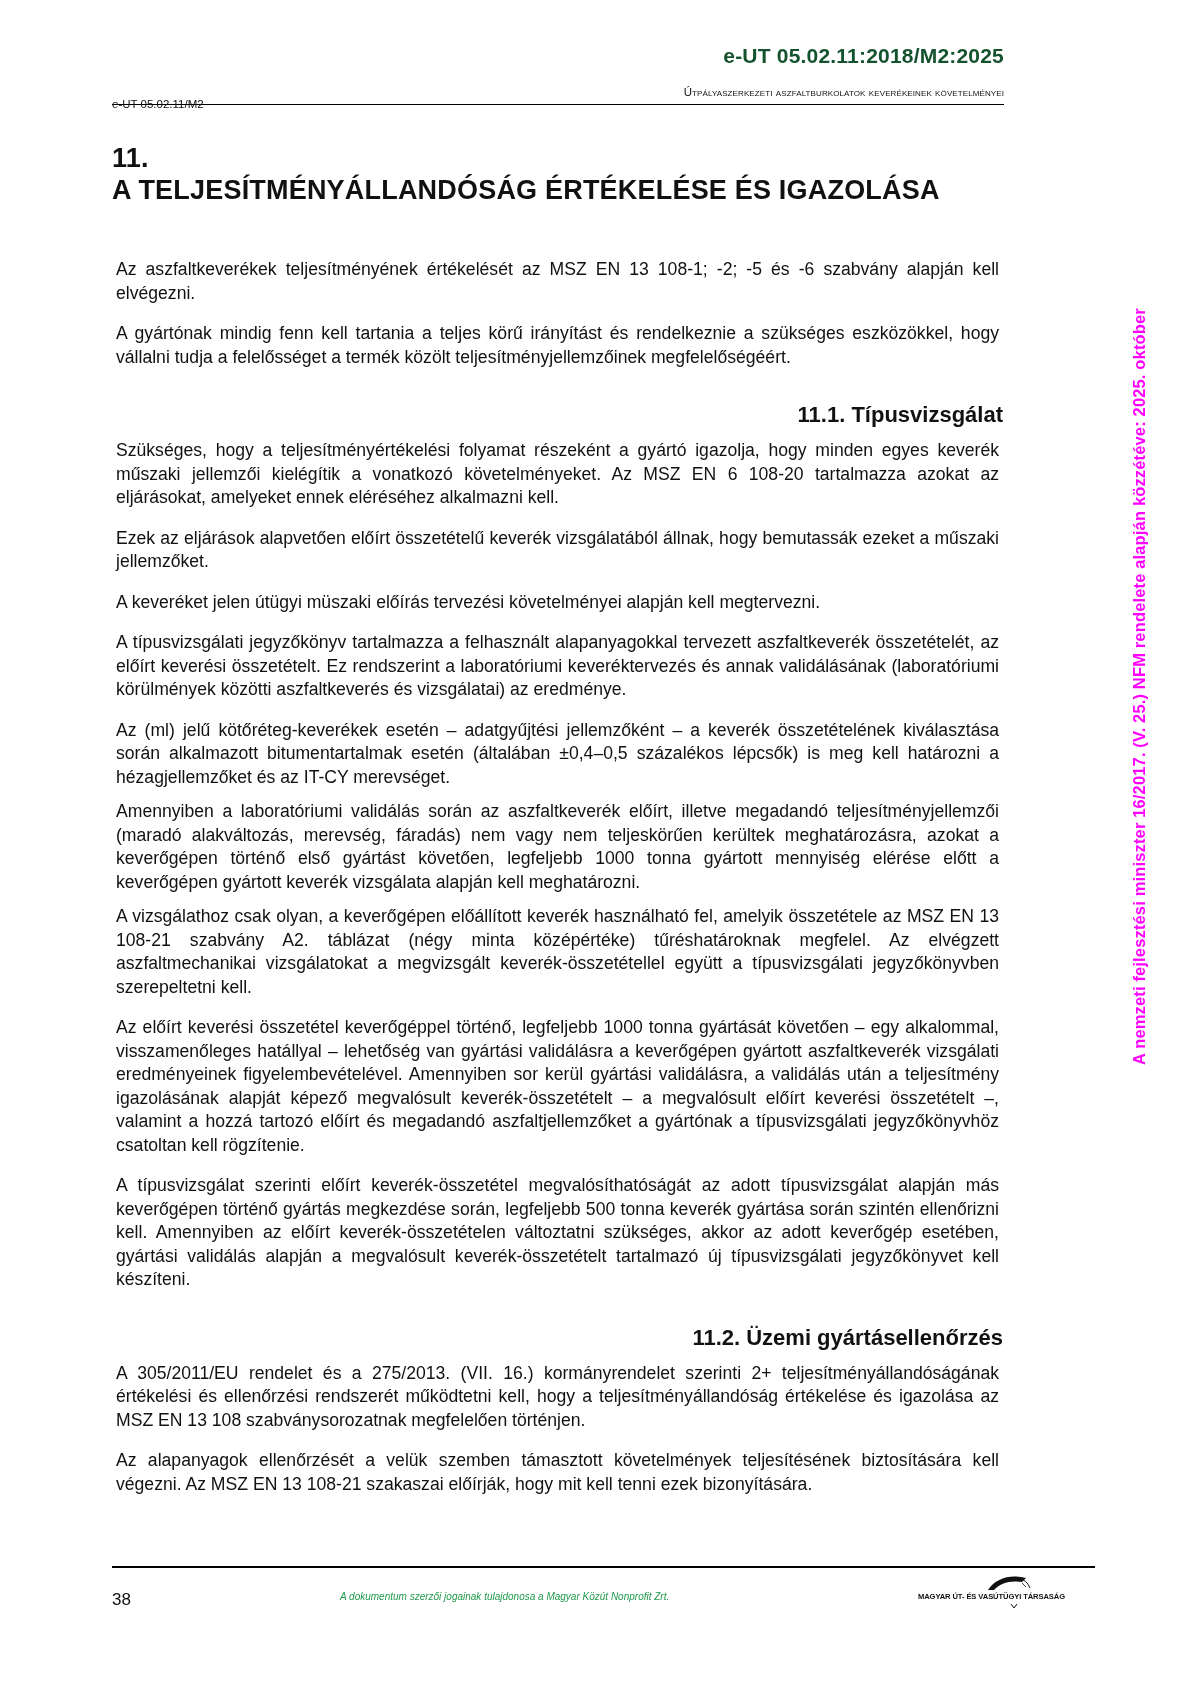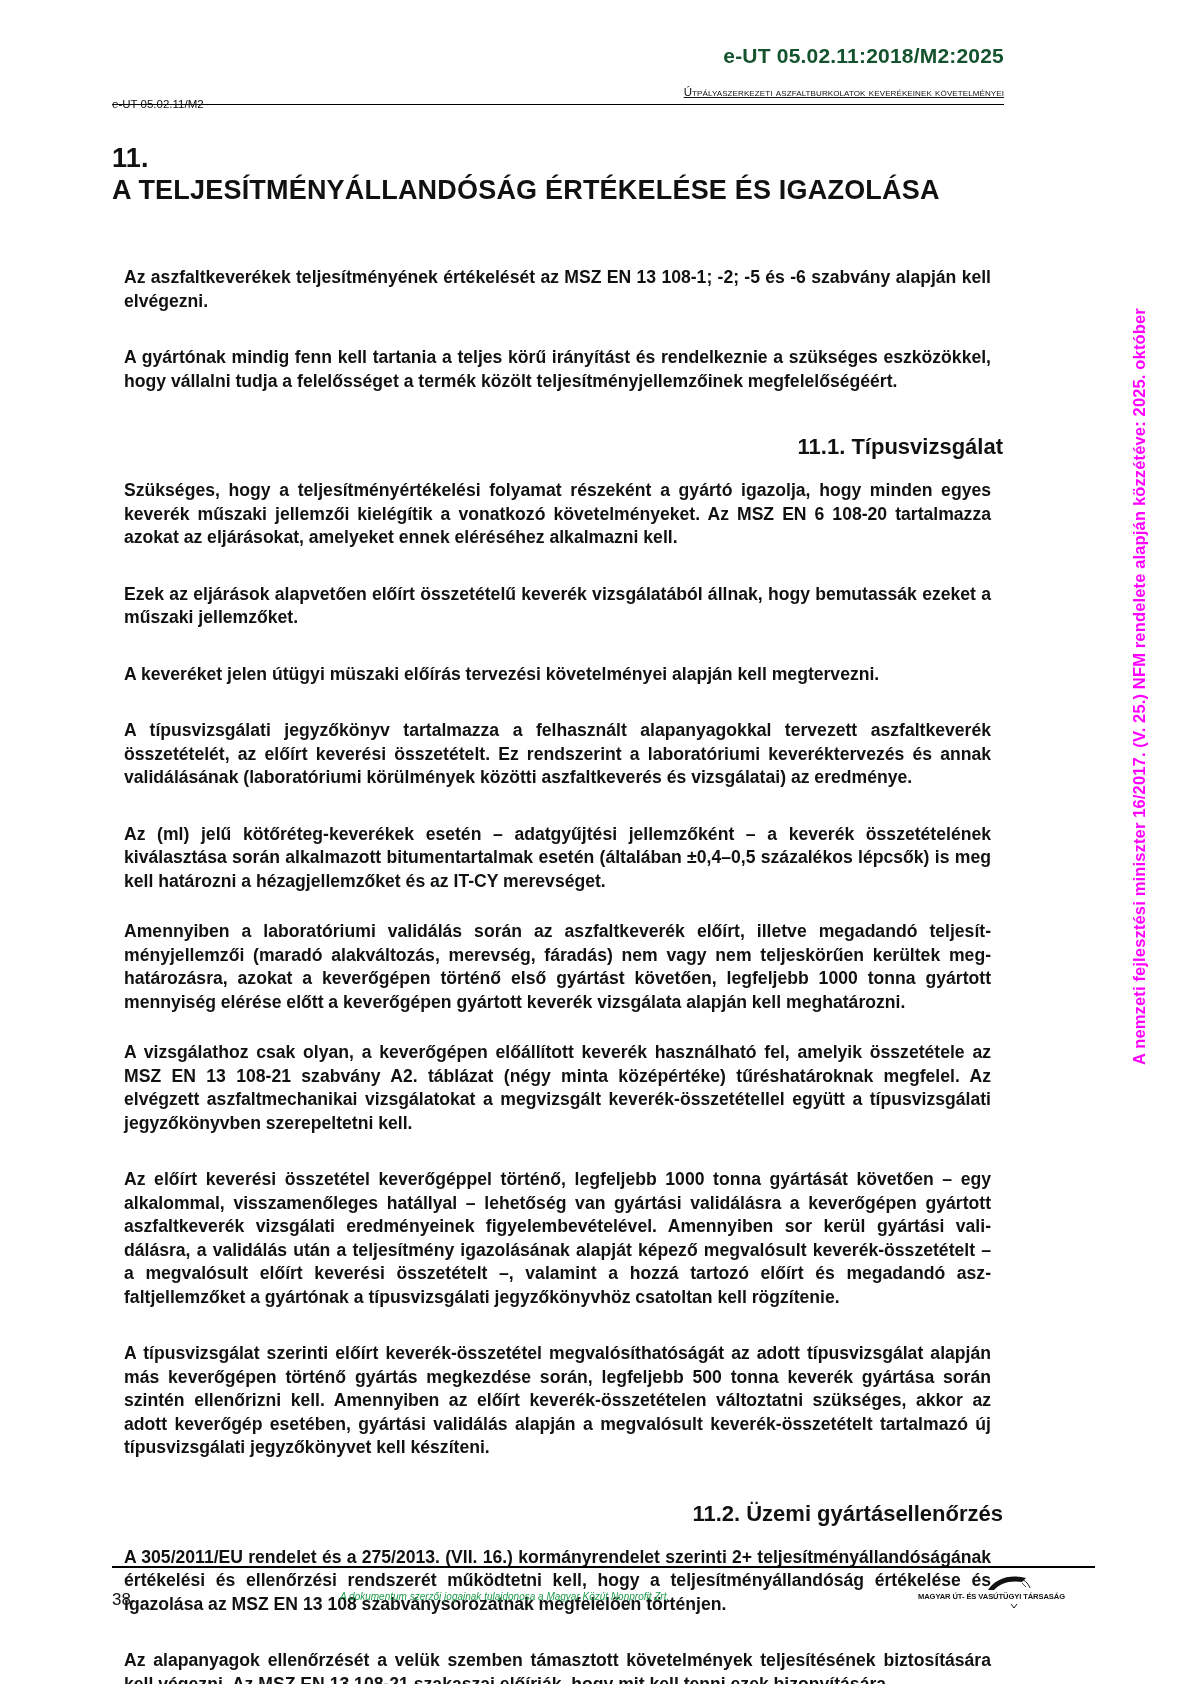--- a/index.html
+++ b/index.html
@@ -1,28 +1,28 @@
 <!DOCTYPE html>
 <html><head>
 <meta charset="utf-8">
 <style>
   html, body { margin: 0; padding: 0; background: #ffffff; }
   body { width: 1190px; height: 1684px; position: relative; overflow: hidden; font-family: "Liberation Sans", sans-serif; color: #111; }
   .doc-code { position: absolute; right: 186px; top: 44px; font-family: "Liberation Sans", sans-serif; font-weight: bold; font-size: 21px; color: #14532d; letter-spacing: 0.2px; }
   .running-header { position: absolute; left: 112px; right: 186px; top: 86px; height: 18px; border-bottom: 1.5px solid #000; font-size: 11.5px; color: #111; }
   .running-header .left { position: absolute; left: 0; top: 0; margin-top: 12px; }
-  .running-header .right { position: absolute; right: 0; top: 0; letter-spacing: 0.1px; text-decoration: underline; }
+  .running-header .right { position: absolute; right: 0; top: 0; letter-spacing: 0.1px; }
   .running-header .right .sc { font-variant: small-caps; }
   .side-note { position: absolute; left: 1130px; top: 1065px; transform-origin: left top; transform: rotate(-90deg); white-space: nowrap; font-weight: bold; font-size: 16.5px; color: #ff00ff; letter-spacing: 0.15px; }
   .content { position: absolute; left: 112px; width: 891px; top: 142px; }
   h1 { margin: 0; font-size: 27px; line-height: 32px; font-weight: bold; display: flex; letter-spacing: 0.2px; flex-direction: column; }
   h1 .num { width: 44px; flex: none; }
   h1 .txt { flex: 1; }
   h2 { margin: 0; font-size: 22px; line-height: 28px; font-weight: bold; text-align: right; }
-  p { margin: 12px; font-size: 17.6px; line-height: 23.5px; text-align: justify; hyphens: manual; font-weight: bold; }
+  p { margin: 4px; font-size: 17.6px; line-height: 23.5px; text-align: justify; hyphens: manual; }
   .sp-h1 { height: 48px; }
   .sp-p { height: 9px; }
   .sp-p2 { height: 3px; }
   .sp-h2-before { height: 28px; }
   .sp-h2-after { height: 6px; }
   .footer-rule { position: absolute; left: 112px; right: 95px; top: 1566px; border-top: 2px solid #000; }
   .page-num { position: absolute; left: 112px; top: 1590px; font-size: 17px; }
   .copyright { position: absolute; left: 340px; top: 1591px; font-size: 10px; font-style: italic; color: #1f9a4b; }
   .logo { position: absolute; left: 918px; top: 1574px; width: 180px; height: 40px; }
   .logo-text { position: absolute; left: 0; top: 18px; font-size: 7.6px; font-weight: bold; letter-spacing: -0.1px; white-space: nowrap; color: #111; }

